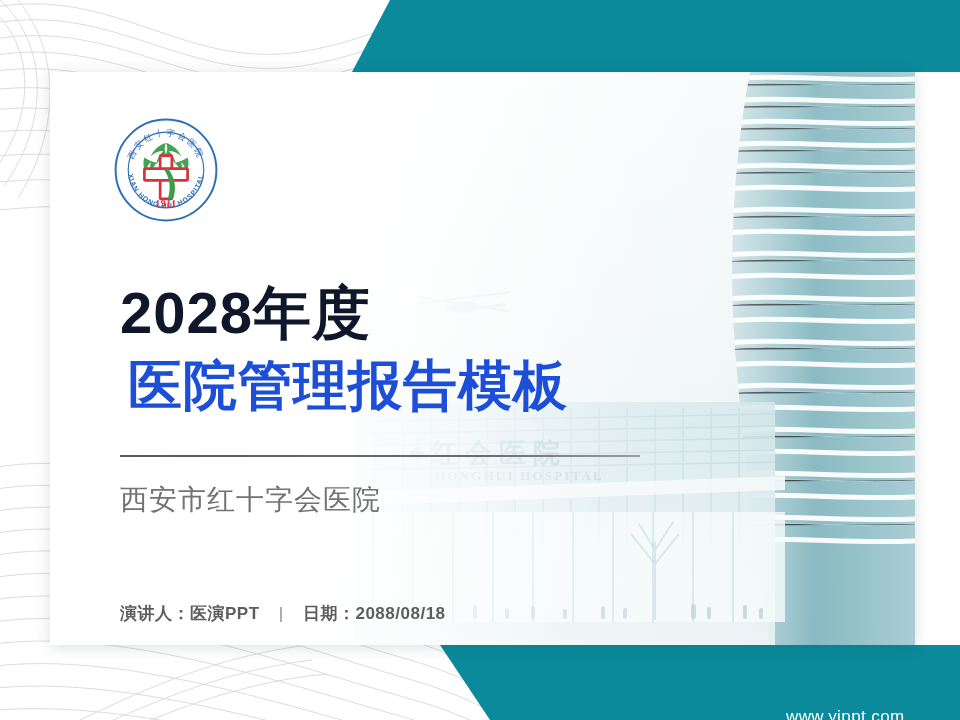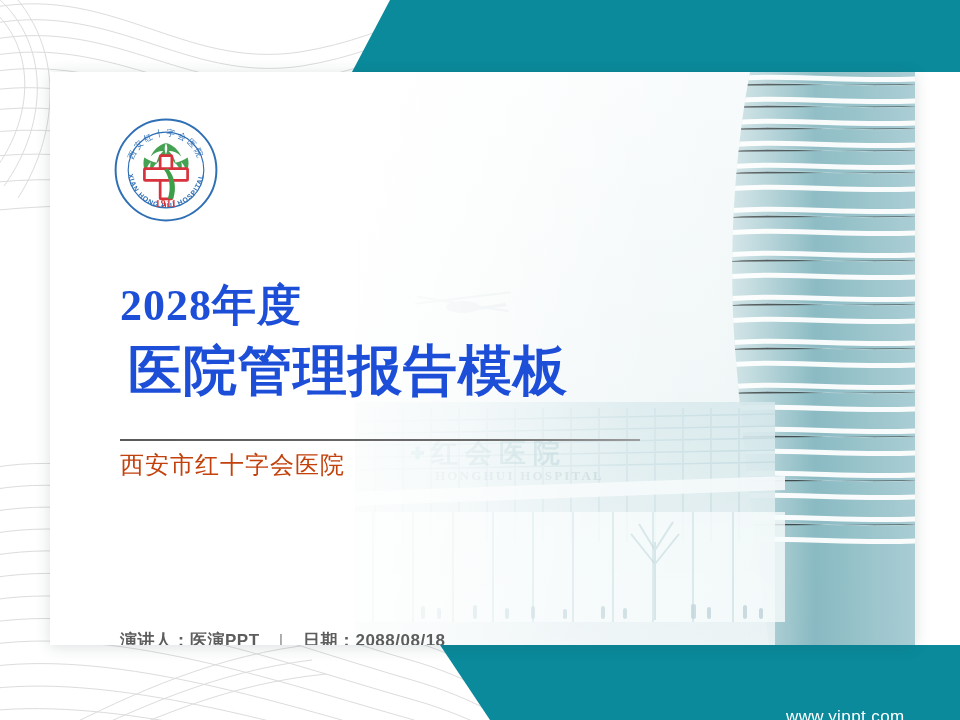--- a/index.html
+++ b/index.html
@@ -80,56 +80,55 @@
   }
 
   
   .text-block {
     position: absolute;
     left: 70px;
     top: 210px;
     width: 640px;
   }
   .title-year {
-    font-size: 44px;
+    font-size: 58px;
     font-weight: bold;
-    color: #1d4ed8;
+    color: #0f172a;
     letter-spacing: 1px;
     line-height: 1.08;
     margin: 0;
     text-shadow: 0 1px 0 rgba(255,255,255,0.7);
-    font-family: Liberation Serif, serif;
   }
   .title-main {
     font-size: 54px;
     font-weight: bold;
     color: #1d4ed8;
     letter-spacing: 1px;
     line-height: 1.22;
     margin: 8px;
     text-shadow: 0 1px 0 rgba(255,255,255,0.7);
   }
   .divider {
     margin-top: 36px;
     width: 520px;
     height: 2px;
     background: linear-gradient(90deg,#5a5a5a 0%, #6d6d6d 70%, #9d9d9d 100%);
   }
   .subtitle {
-    margin-top: 8px;
-    font-size: 24px;
-    color: #c2410c;
+    margin-top: 24px;
+    font-size: 28px;
+    color: #737373;
     letter-spacing: 1px;
   }
 
   
   .meta-line {
     position: absolute;
     left: 70px;
-    top: 557px;
+    top: 530px;
     font-size: 17px;
     font-weight: bold;
     color: #5d5d5d;
     letter-spacing: 0.5px;
     white-space: nowrap;
   }
   .meta-sep {
     display: inline-block;
     padding: 0 14px;
     color: #8d8d8d;

